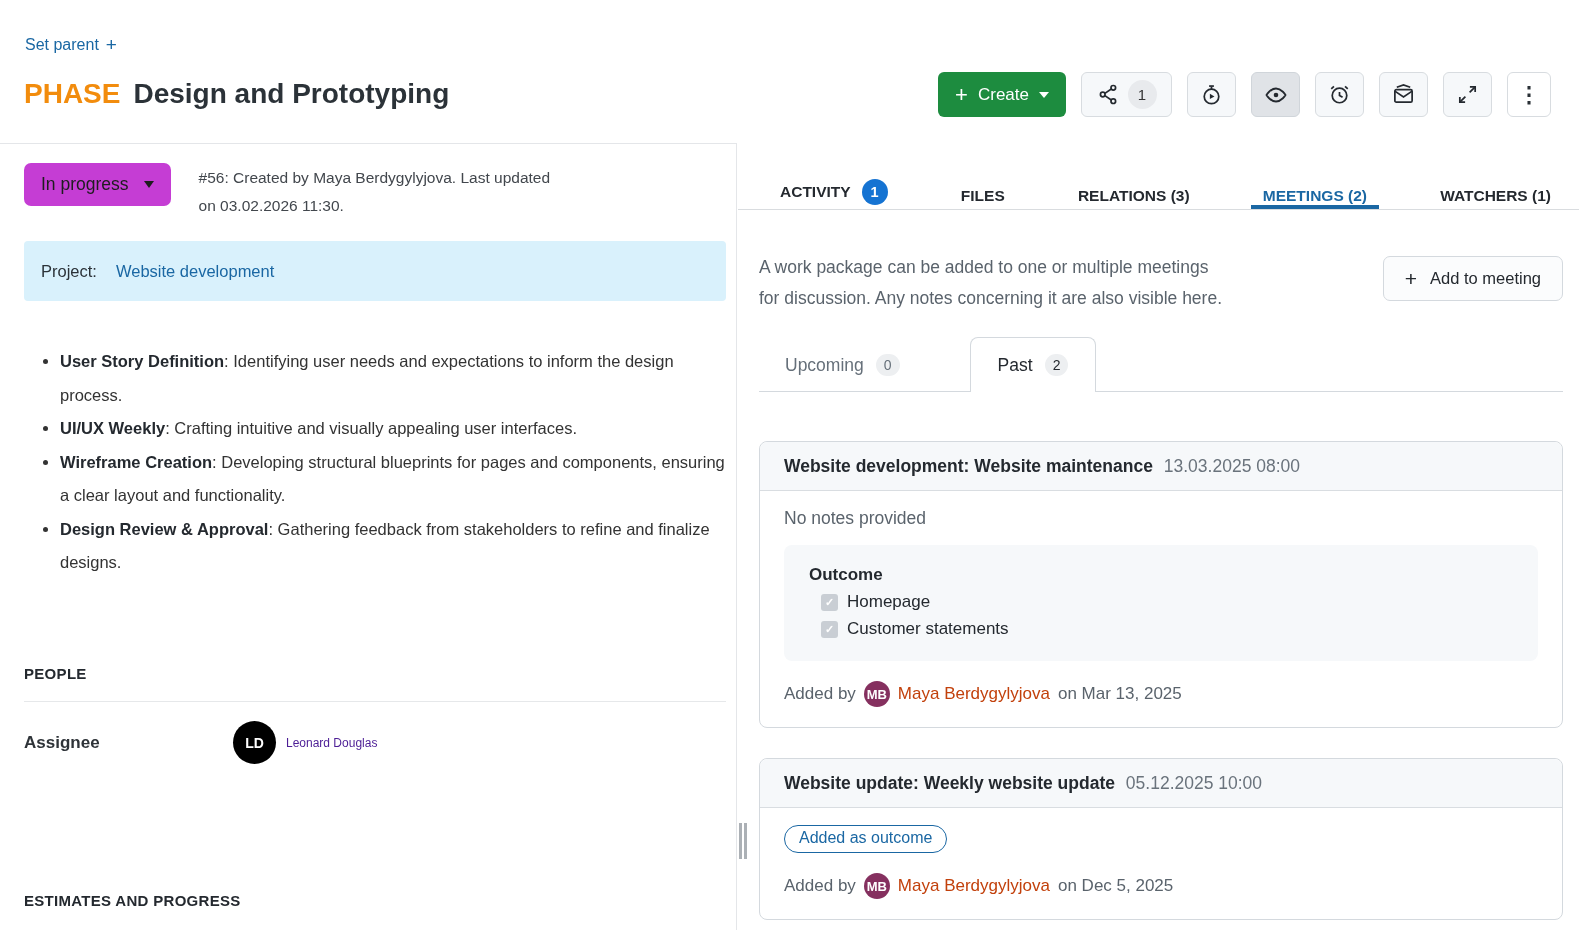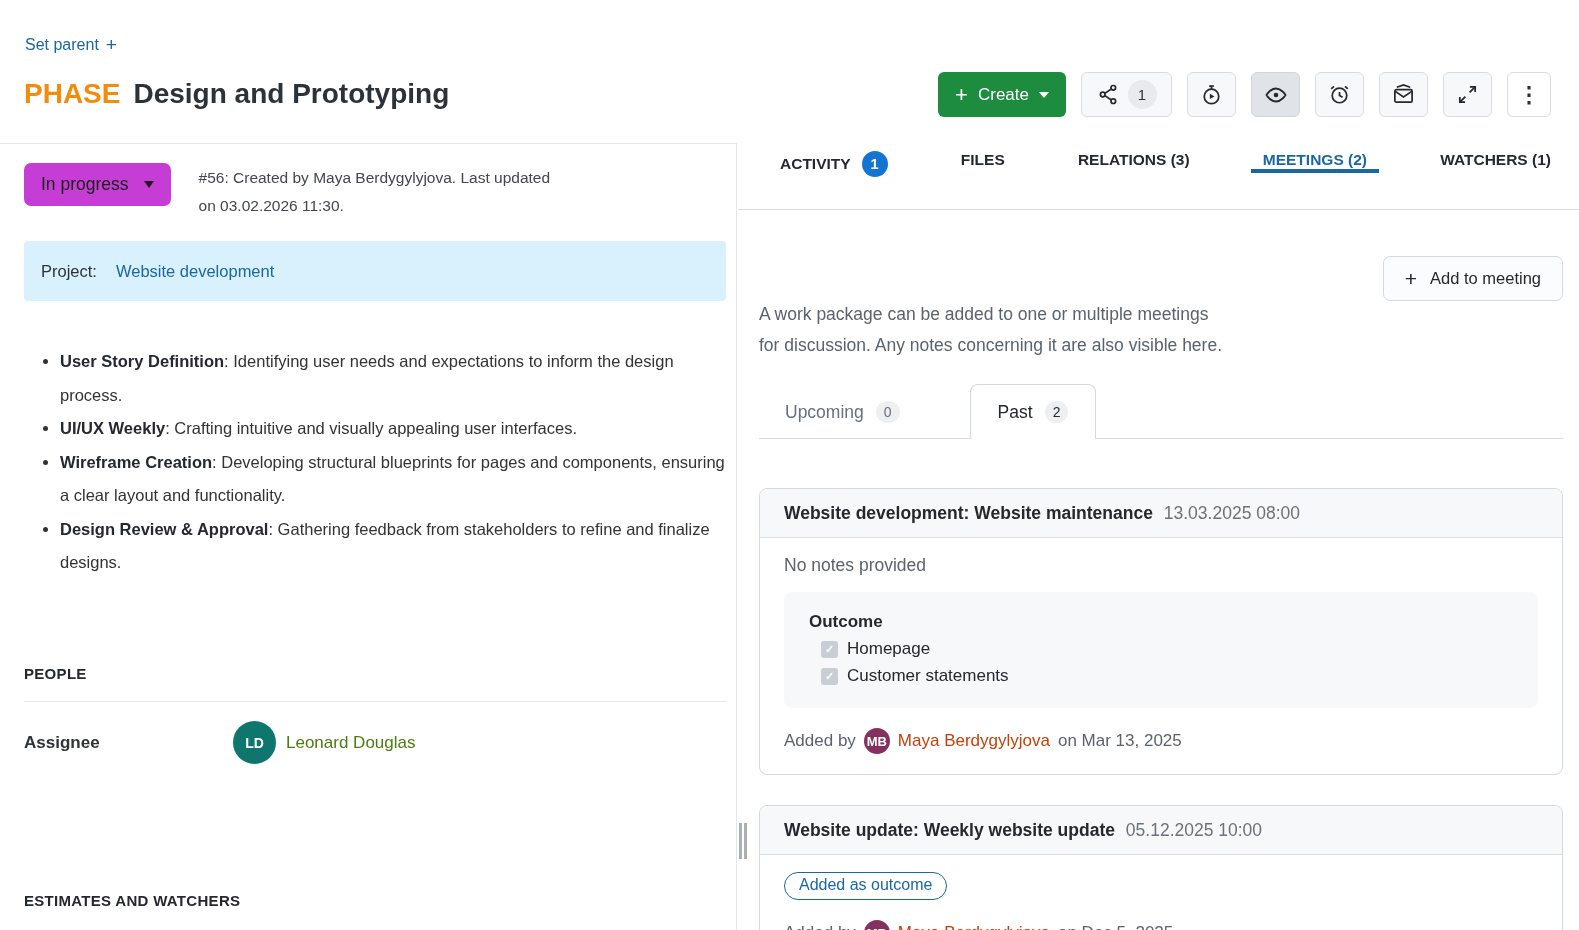--- a/index.html
+++ b/index.html
@@ -54,38 +54,38 @@
 
   .section-heading { font-size:15px; font-weight:700; color:#24292F; letter-spacing:0.3px; }
   .people-heading { position:absolute; top:521px; left:24px; }
   .people-rule { position:absolute; top:557px; left:24px; width:702px; border-top:1px solid #E6E8EA; }
   .attr-row { position:absolute; left:24px; display:flex; align-items:center; height:43px; }
   .attr-row.assignee { top:577px; }
   .attr-row.accountable { top:645px; }
   .attr-label { width:209px; font-size:17px; font-weight:600; color:#2E3338; }
   .avatar { width:43px; height:43px; border-radius:50%; color:#fff; font-size:14px; font-weight:600;
     display:flex; align-items:center; justify-content:center; margin-right:10px; flex:none; }
-  .avatar.ld { background:#0f766e; }
+  .avatar.ld { background:#000000; }
   .avatar.cj { background:#8C3049; }
-  .attr-value { font-size:17px; color:#4d7c0f; }
+  .attr-value { font-size:12px; color:#4c1d95; }
   .estimates-heading { position:absolute; top:748px; left:24px; }
 
   
-  .tabs { height:67px; border-bottom:1px solid #D9DCDF; display:flex; align-items:flex-start;
+  .tabs { height:67px; border-bottom:1px solid #D9DCDF; display:flex; align-items:flex-end;
     padding:0 16px 0 30px; justify-content:space-between; }
   .tab { display:flex; align-items:center; gap:11px; font-size:15.5px; font-weight:700; color:#24292F;
     border-bottom:4px solid transparent; padding:8px 12px 0 12px; cursor:pointer; white-space:nowrap; }
   .tab.active { color:#1A67A3; border-bottom-color:#1A67A3; }
   .tab-badge { min-width:26px; height:26px; border-radius:13px; background:#1573D2; color:#fff; font-size:14.5px;
     font-weight:700; display:flex; align-items:center; justify-content:center; padding:0 4px; }
 
   
   .meetings-body { padding:0 16px 0 21px; }
   .info-row { margin-top:42px; display:flex; justify-content:space-between; align-items:flex-start; }
-  .info-text { font-size:17.5px; color:#5A636C; line-height:31px;margin-top:47px; }
+  .info-text { font-size:17.5px; color:#5A636C; line-height:31px; }
   .add-btn { margin-top:4px; display:flex; align-items:center; gap:13px; border:1px solid #D4D9DE; background:#FBFCFD;
     border-radius:7px; height:45px; padding:0 21px; font-size:16.5px; color:#24292F; font-family:inherit; cursor:pointer; flex:none; }
   .add-btn .plus { font-size:21px; font-weight:400; }
 
   .subtabs { margin-top:23px; display:flex; align-items:flex-end; border-bottom:1px solid #D4D9DE; height:55px; }
   .subtab { display:flex; align-items:center; gap:12px; font-size:17.5px; cursor:pointer; }
   .subtab.upcoming { color:#66707A; padding:0 26px 15px 26px; }
   .subtab.past { background:#fff; border:1px solid #D4D9DE; border-bottom:none; border-radius:8px 8px 0 0;
     height:55px; padding:0 27px; margin-bottom:-1px; margin-left:44px; color:#24292F; }
   .pill-badge { background:#EDEFF1; color:#66707A; border-radius:11px; min-width:22px; height:22px; padding:0 8px;
@@ -237,21 +237,21 @@
   <div class="section-heading people-heading">PEOPLE</div>
   <div class="people-rule"></div>
 
   <div class="attr-row assignee">
     <div class="attr-label">Assignee</div>
     <div class="avatar ld">LD</div>
     <div class="attr-value">Leonard Douglas</div>
   </div>
 
 
-  <div class="section-heading estimates-heading">ESTIMATES AND WATCHERS</div>
+  <div class="section-heading estimates-heading">ESTIMATES AND PROGRESS</div>
 </div>
 
 <div class="right-panel">
 
   <div class="tabs">
     <div class="tab">
       <span>ACTIVITY</span>
       <span class="tab-badge">1</span>
     </div>
     <div class="tab">

